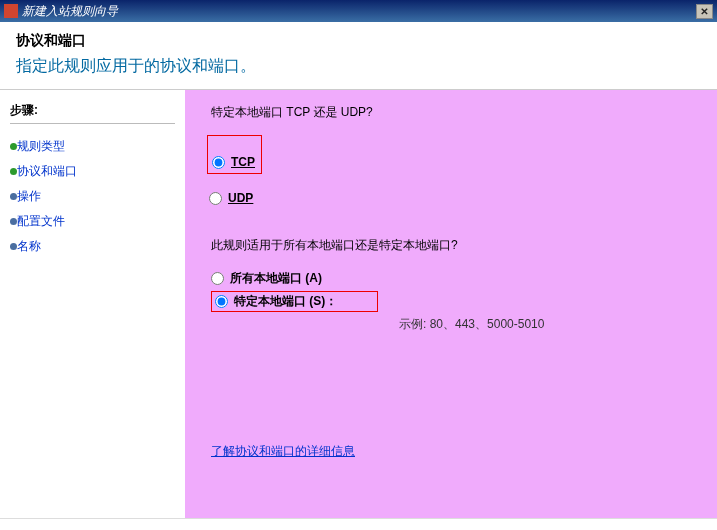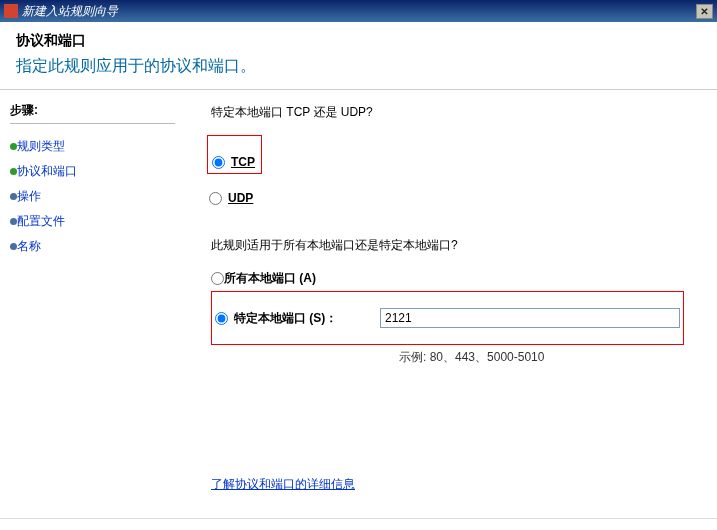--- a/index.html
+++ b/index.html
@@ -8,21 +8,21 @@
 .title-bar { height: 22px; background: linear-gradient(to bottom, #0a246a, #3a6ea5); color: #fff; display: flex; align-items: center; padding: 0 4px; justify-content: space-between; }
 .title-left { display: flex; align-items: center; gap: 4px; font-style: italic; }
 .title-icon { width: 14px; height: 14px; background: #d04530; display: inline-block; }
 .title-text { font-size: 12px; }
 .close-btn { width: 17px; height: 15px; background: #c8c4b8; border: 1px solid #888; color: #222; display: flex; align-items: center; justify-content: center; font-weight: bold; font-size: 10px; cursor: pointer; }
 
 .header-panel { background: #fff; padding: 10px 16px 12px 16px; border-bottom: 1px solid #ccc; }
 .header-title { font-size: 14px; font-weight: bold; margin-bottom: 6px; }
 .header-sub { font-size: 16px; color: #0369a1; }
 
-.body-area { display: flex; height: 428px; background: #ffffff; }
+.body-area { display: flex; height: 428px; background: #f0abfc; }
 
 .sidebar { width: 185px; padding: 12px 10px; background: #fff; }
 .sidebar-heading { font-weight: bold; font-size: 12px; margin-bottom: 4px; }
 .sidebar-sep { border-top: 1px solid #bbb; margin-bottom: 10px; }
 .step-item { display: flex; align-items: center; padding: 4px 0; cursor: pointer; }
 .dot { width: 7px; height: 7px; border-radius: 50%; display: inline-block; }
 .dot.done { background: #2c9a2c; }
 .dot.current { background: #2c9a2c; }
 .dot.pending { background: #4a6ea0; }
 .step-item a { color: #0033cc; text-decoration: none; }
@@ -32,23 +32,23 @@
 
 .radio-group { margin-left: -4px; }
 .radio-item { display: flex; align-items: center; gap: 6px; padding: 2px 2px; margin-top: 15px; }
 .radio-item label { font-weight: bold; text-decoration: underline; }
 .radio-item input[type=radio] { width: 13px; height: 13px; }
 .red-box1 { border: 1px solid #e00; display: inline-block; padding: 2px 4px 2px 2px; }
 
 .spacer { height: 30px; }
 .question2 { margin-bottom: 14px; }
 
-.port-row { display: flex; align-items: center; padding: 2px 0; }
+.port-row { display: flex; align-items: center; gap: 6px; padding: 2px 0; }
 .port-row label { font-weight: bold; }
-.port-input-wrap { border: 1px solid #e00; padding: 16px 3px; display: inline-block; }
+.port-input-wrap { border: 1px solid #e00; padding: 1px 3px; display: inline-block; }
 .port-input { width: 300px; height: 20px; font-size: 12px; padding: 1px 4px; border: 1px solid #7f9db9; }
 .example { margin-left: 188px; margin-top: 2px; color: #333; }
 
 .info-link { display: inline-block; color: #0033cc; text-decoration: underline; margin-top: 110px; }
 
 .footer { height: 48px; border-top: 1px solid #ddd; display: flex; justify-content: flex-end; align-items: center; gap: 10px; padding: 0 22px; background: #fff; }
 .footer button { height: 24px; min-width: 104px; font-family: inherit; font-size: 12px; background: #ece9d8; border: 1px solid #888; padding: 2px 10px; cursor: pointer; }
 .footer button.primary { border: 2px solid #3a6ea5; box-shadow: inset 0 0 0 1px #fff; }
 </style>
 </head>
@@ -115,21 +115,20 @@
     <div class="question2">此规则适用于所有本地端口还是特定本地端口?</div>
 
     <div class="port-row">
       <input type="radio" name="port" style="">
       <label><span>所有本地端口 (A)</span></label>
     </div>
     <div class="port-row">
       <span class="port-input-wrap" style="display:flex;align-items:center;gap:6px;">
         <input type="radio" name="port" checked="" style="">
         <label style="min-width:140px;"><span>特定本地端口 (S)：</span></label>
-        <input type="text" class="port-input" value="2121" style="">
       </span>
     </div>
     <div class="example">示例: 80、443、5000-5010</div>
 
     <a href="#" class="info-link">了解协议和端口的详细信息</a>
   </div>
 </div>
 
 <div class="footer">
   <button>&lt; 上一步 (B)</button>

